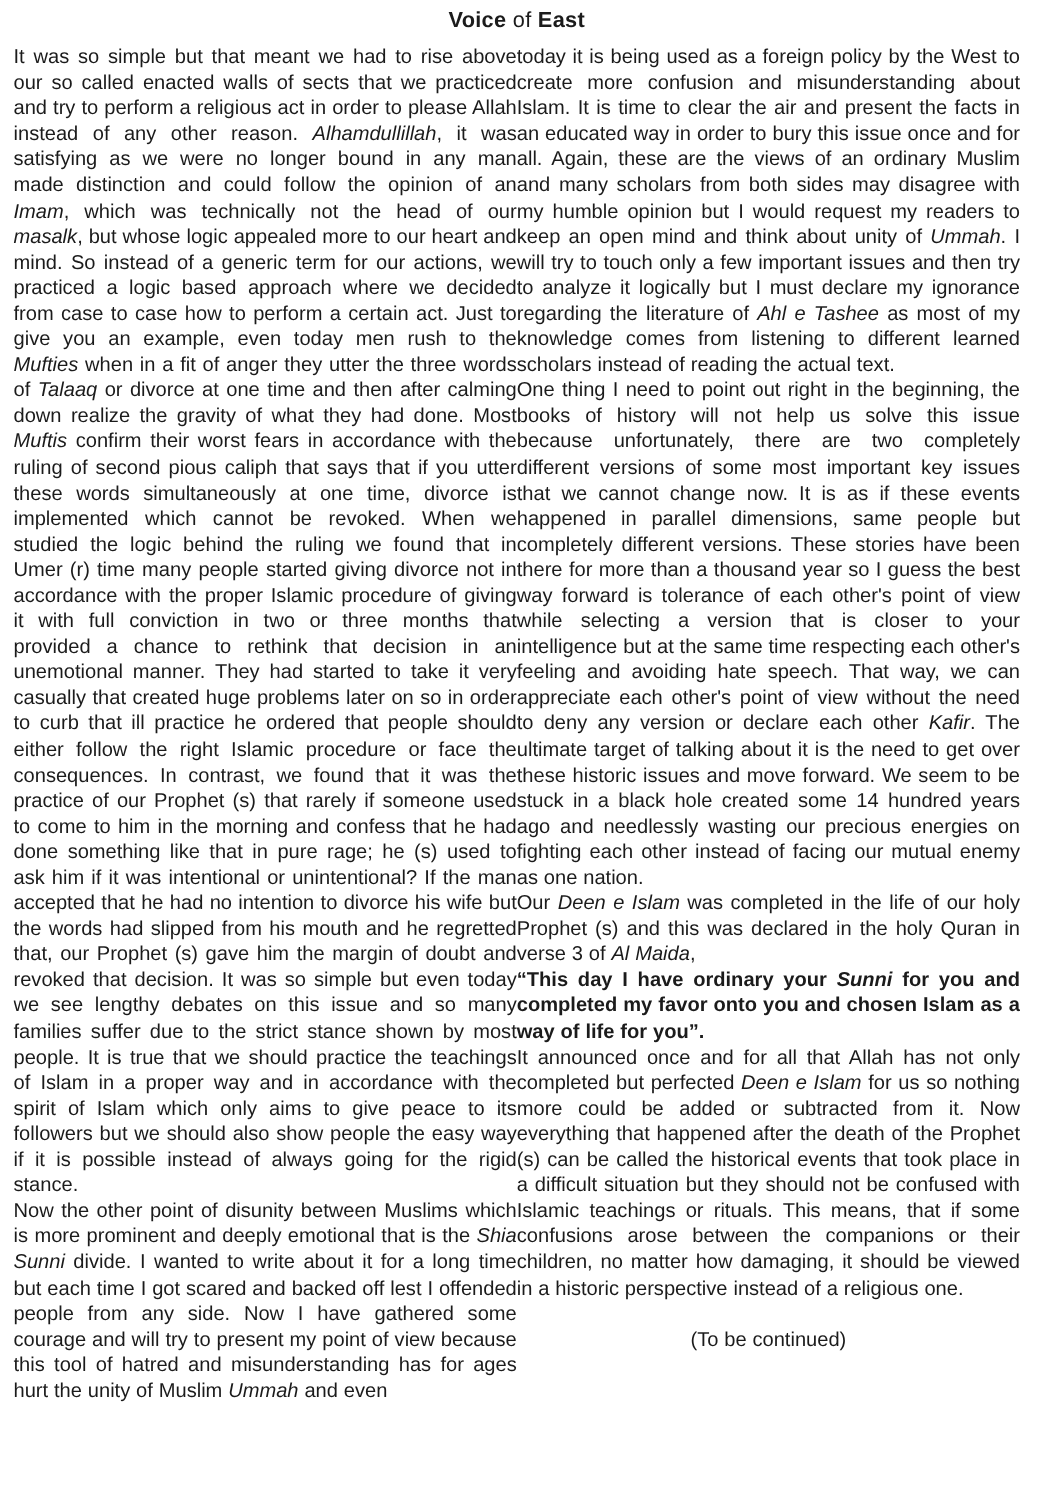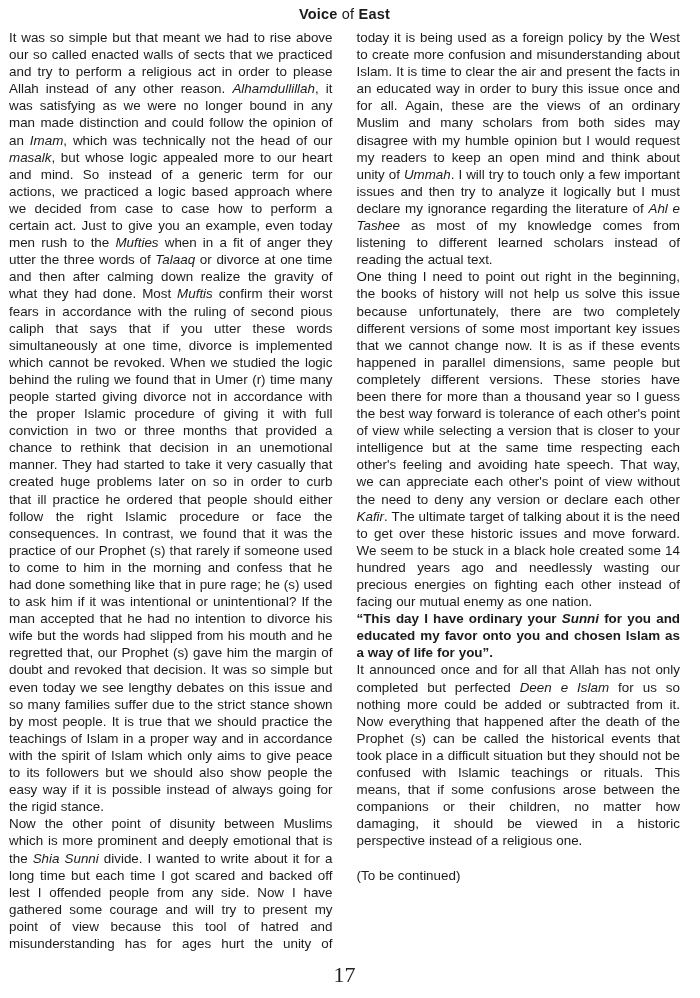--- a/index.html
+++ b/index.html
@@ -20,35 +20,35 @@
   }
   .page-header {
     text-align: center;
     font-size: 14.5px;
     padding: 1px 0 7px 0;
     letter-spacing: 0.2px;
   }
   .columns {
     flex: 1;
     display: flex;
-    gap: 24px;
+    gap: 0;
     overflow: hidden;
   }
   .col {
     flex: 1;
     width: 333px;
     text-align: justify;
     font-size: 13.4px;
     line-height: 17.1px;
     word-spacing: 0.2px;
   }
   .col p { margin: 0; }
   .it { font-style: italic; }
   .bd { font-weight: 700; }
-  p.centered { text-align: left; margin-top: 17px; }
+  p.centered { text-align: center; margin-top: 17px; }
   .page-footer {
     text-align: center;
     font-family: "Liberation Serif", serif;
     font-size: 22px;
     color: #222222;
     padding: 8px 0 10px 0;
   }
 </style>
 </head>
 <body>
@@ -62,24 +62,22 @@
   <main class="columns">
 
     <section class="col">
       <p><span>It was so simple but that meant we had to rise above our so called enacted walls of sects that we practiced and try to perform a religious act in order to please Allah instead of any other reason. </span><span class="it">Alhamdullillah</span><span>, it was satisfying as we were no longer bound in any man made distinction and could follow the opinion of an </span><span class="it">Imam</span><span>, which was technically not the head of our </span><span class="it">masalk</span><span>, but whose logic appealed more to our heart and mind. So instead of a generic term for our actions, we practiced a logic based approach where we decided from case to case how to perform a certain act. Just to give you an example, even today men rush to the </span><span class="it">Mufties</span><span> when in a fit of anger they utter the three words of </span><span class="it">Talaaq</span><span> or divorce at one time and then after calming down realize the gravity of what they had done. Most </span><span class="it">Muftis</span><span> confirm their worst fears in accordance with the ruling of second pious caliph that says that if you utter these words simultaneously at one time, divorce is implemented which cannot be revoked. When we studied the logic behind the ruling we found that in Umer (r) time many people started giving divorce not in accordance with the proper Islamic procedure of giving it with full conviction in two or three months that provided a chance to rethink that decision in an unemotional manner. They had started to take it very casually that created huge problems later on so in order to curb that ill practice he ordered that people should either follow the right Islamic procedure or face the consequences. In contrast, we found that it was the practice of our Prophet (s) that rarely if someone used to come to him in the morning and confess that he had done something like that in pure rage; he (s) used to ask him if it was intentional or unintentional? If the man accepted that he had no intention to divorce his wife but the words had slipped from his mouth and he regretted that, our Prophet (s) gave him the margin of doubt and revoked that decision. It was so simple but even today we see lengthy debates on this issue and so many families suffer due to the strict stance shown by most people. It is true that we should practice the teachings of Islam in a proper way and in accordance with the spirit of Islam which only aims to give peace to its followers but we should also show people the easy way if it is possible instead of always going for the rigid stance.</span></p>
       <p><span>Now the other point of disunity between Muslims which is more prominent and deeply emotional that is the </span><span class="it">Shia Sunni</span><span> divide. I wanted to write about it for a long time but each time I got scared and backed off lest I offended people from any side. Now I have gathered some courage and will try to present my point of view because this tool of hatred and misunderstanding has for ages hurt the unity of Muslim </span><span class="it">Ummah</span><span> and even</span></p>
     </section>
 
     <section class="col">
       <p><span>today it is being used as a foreign policy by the West to create more confusion and misunderstanding about Islam. It is time to clear the air and present the facts in an educated way in order to bury this issue once and for all. Again, these are the views of an ordinary Muslim and many scholars from both sides may disagree with my humble opinion but I would request my readers to keep an open mind and think about unity of </span><span class="it">Ummah</span><span>. I will try to touch only a few important issues and then try to analyze it logically but I must declare my ignorance regarding the literature of </span><span class="it">Ahl e Tashee</span><span> as most of my knowledge comes from listening to different learned scholars instead of reading the actual text.</span></p>
       <p><span>One thing I need to point out right in the beginning, the books of history will not help us solve this issue because unfortunately, there are two completely different versions of some most important key issues that we cannot change now. It is as if these events happened in parallel dimensions, same people but completely different versions. These stories have been there for more than a thousand year so I guess the best way forward is tolerance of each other's point of view while selecting a version that is closer to your intelligence but at the same time respecting each other's feeling and avoiding hate speech. That way, we can appreciate each other's point of view without the need to deny any version or declare each other </span><span class="it">Kafir</span><span>. The ultimate target of talking about it is the need to get over these historic issues and move forward. We seem to be stuck in a black hole created some 14 hundred years ago and needlessly wasting our precious energies on fighting each other instead of facing our mutual enemy as one nation.</span></p>
-      <p><span class="bd">“This day I have ordinary your </span><span class="it bd">Sunni</span><span class="bd"> for you and educated my favor onto you and chosen Islam as a way of life for you”.</span></p>
+      <p><span>Our </span><span class="it">Deen e Islam</span><span> was completed in the life of our holy Prophet (s) and this was declared in the holy Quran in verse 3 of </span><span class="it">Al Maida</span><span>,</span></p>
+      <p><span class="bd">“This day I have ordinary your </span><span class="it bd">Sunni</span><span class="bd"> for you and completed my favor onto you and chosen Islam as a way of life for you”.</span></p>
       <p><span>It announced once and for all that Allah has not only completed but perfected </span><span class="it">Deen e Islam</span><span> for us so nothing more could be added or subtracted from it. Now everything that happened after the death of the Prophet (s) can be called the historical events that took place in a difficult situation but they should not be confused with Islamic teachings or rituals. This means, that if some confusions arose between the companions or their children, no matter how damaging, it should be viewed in a historic perspective instead of a religious one.</span></p>
       <p class="centered"><span>(To be continued)</span></p>
     </section>
 
   </main>
 
-  <footer class="page-footer">
-    <span>17</span>
-  </footer>
 
 </div>
 
 </body></html>

